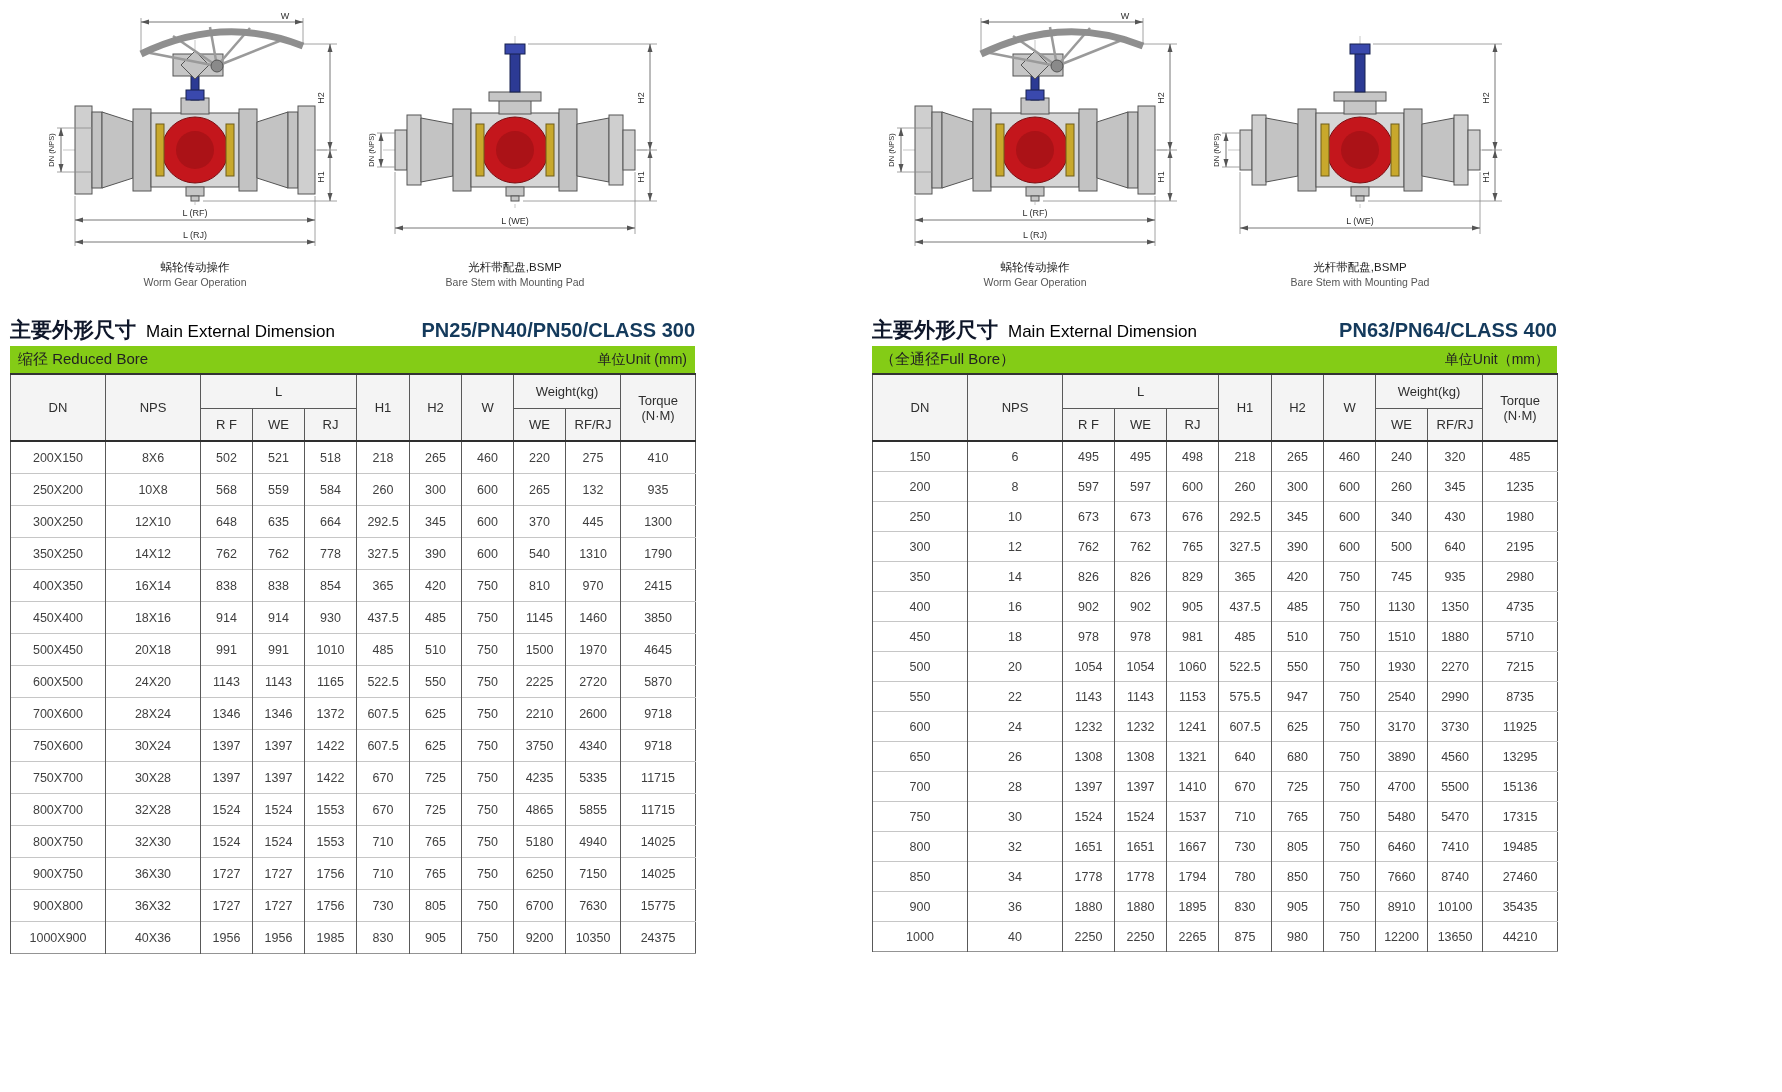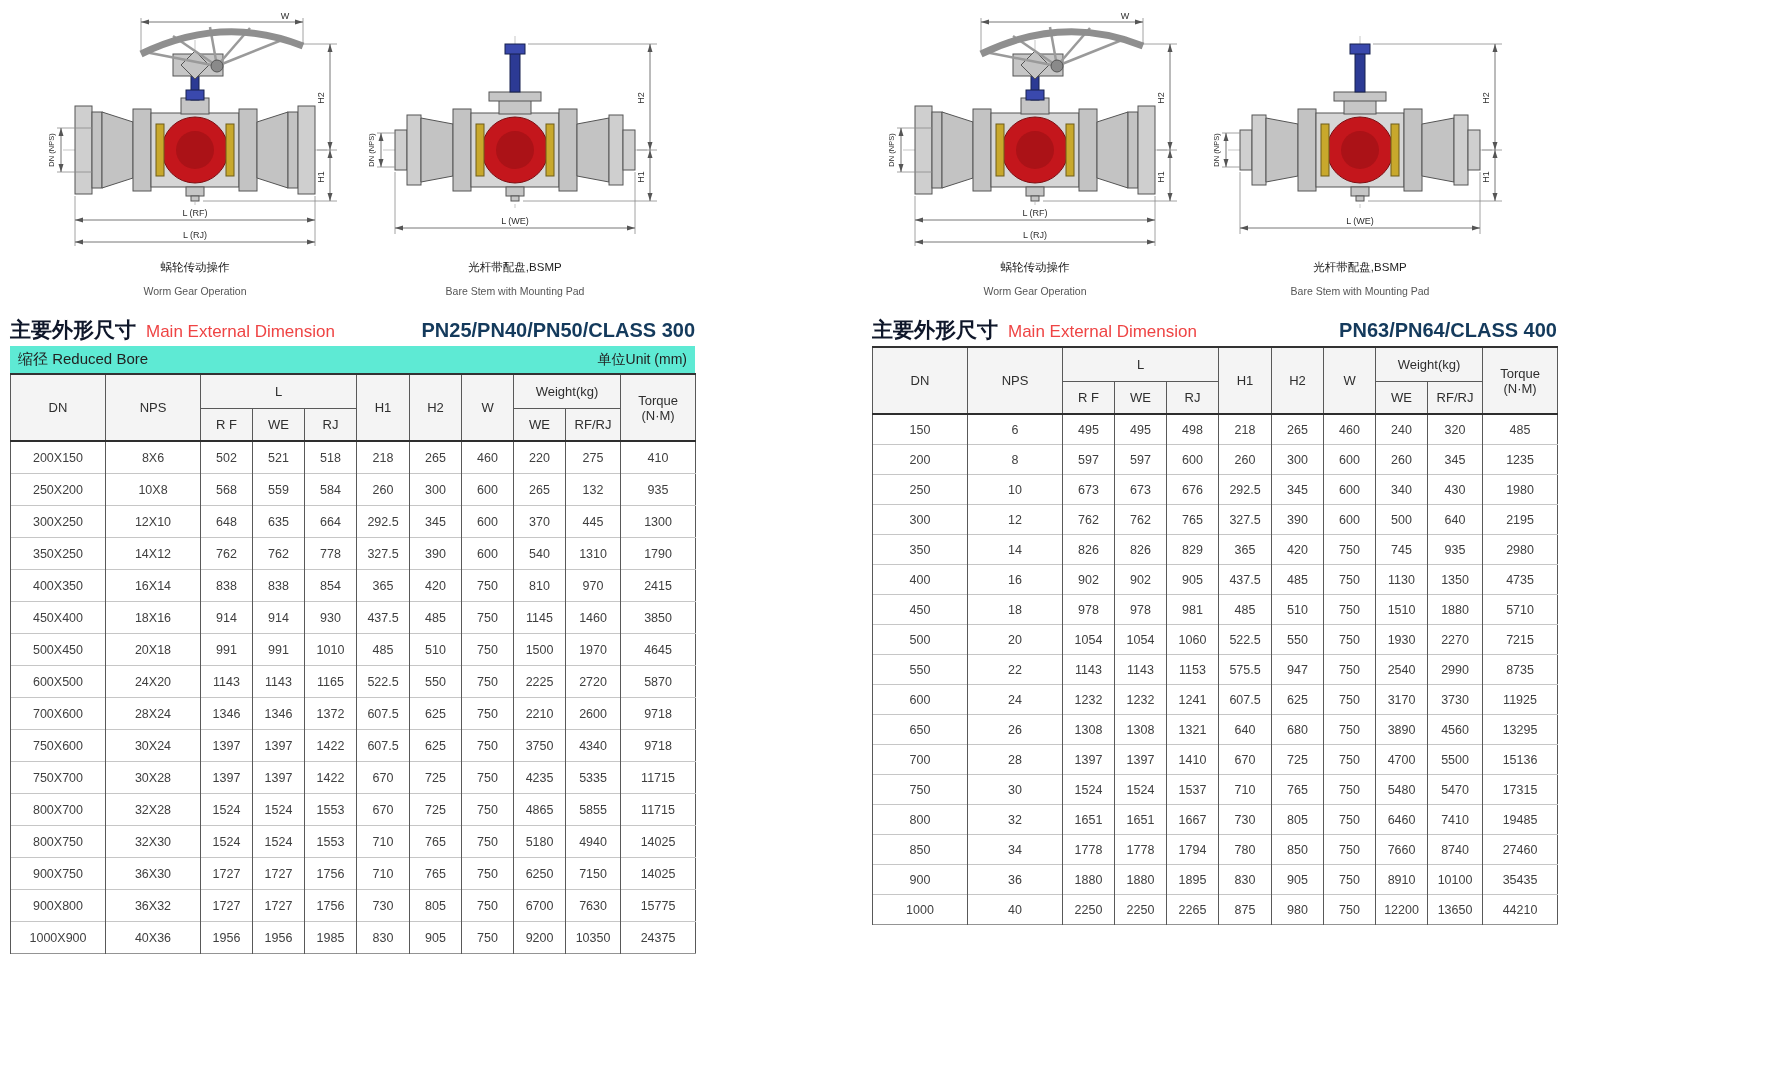--- a/index.html
+++ b/index.html
@@ -7,26 +7,26 @@
   .layout{display:flex;padding-left:10px;}
   .section{width:685px;flex:0 0 685px;}
   .section.right{margin-left:177px;}
   .drawings{display:flex;align-items:flex-start;margin-top:10px;height:292px;}
   .draw-block{width:300px;flex:0 0 300px;}
   .s-left .draw-a{margin-left:35px;}
   .s-left .draw-b{margin-left:20px;}
   .s-right .draw-a{margin-left:13px;}
   .s-right .draw-b{margin-left:25px;}
   .cap1{font-size:11.5px;color:#1d1d1d;text-align:center;margin-top:1px;}
-  .cap2{font-size:10.5px;color:#555;text-align:center;margin-top:10px;}
+  .cap2{font-size:10.5px;color:#555;text-align:center;margin-top:1px;}
   .title-row{display:flex;align-items:baseline;margin-top:14px;height:30px;}
   .title-cn{font-size:21px;font-weight:bold;color:#0f172a;}
-  .title-en{font-size:17px;color:#ef4444;margin-left:10px;flex:1;}
+  .title-en{font-size:17px;color:#000000;margin-left:10px;flex:1;}
   .title-pn{font-size:20px;font-weight:bold;color:#143a5c;}
-  .subheader{height:27px;background:#5eead4;display:flex;align-items:center;justify-content:space-between;padding:0 8px;box-sizing:border-box;}
+  .subheader{height:27px;background:#84cc16;display:flex;align-items:center;justify-content:space-between;padding:0 8px;box-sizing:border-box;}
   .bore-label{font-size:15px;color:#222;}
   .unit-label{font-size:14px;color:#222;}
   table.spec{border-collapse:collapse;table-layout:fixed;width:685px;border-top:2px solid #333;border-bottom:1px solid #949494;border-left:1px solid #595959;border-right:1px solid #595959;}
   table.spec th{background:#f4f4f4;font-weight:normal;font-size:13px;color:#2e2e2e;border:1px solid #595959;padding:0;}
   table.spec thead tr:first-child th{height:33px;}
   table.spec thead tr:last-child th{height:31px;border-top:1px solid #9a9a9a;}
   table.spec td{border-left:1px solid #595959;border-top:1px solid #c6c6c6;text-align:center;font-size:12.5px;color:#3f3f3f;padding:0;}
   table.spec tbody tr:first-child td{border-top:2px solid #2e2e2e;}
   .t1 td{height:31px;}
   .t2 td{height:29px;}
@@ -479,20 +479,24 @@
         <div class="cap1">光杆带配盘,BSMP</div>
         <div class="cap2">Bare Stem with Mounting Pad</div>
       </div>
     </div>
 
     <div class="title-row">
       <span class="title-cn">主要外形尺寸</span>
       <span class="title-en">Main External Dimension</span>
       <span class="title-pn">PN63/PN64/CLASS 400</span>
     </div>
+    <div class="subheader">
+      <span class="bore-label">（全通径Full Bore）</span>
+      <span class="unit-label">单位Unit（mm）</span>
+    </div>
     <table class="spec t2">
       <colgroup>
         <col style="width:95px">
           <col style="width:95px">
           <col style="width:52px">
           <col style="width:52px">
           <col style="width:52px">
         <col style="width:53px">
           <col style="width:52px">
           <col style="width:52px">

